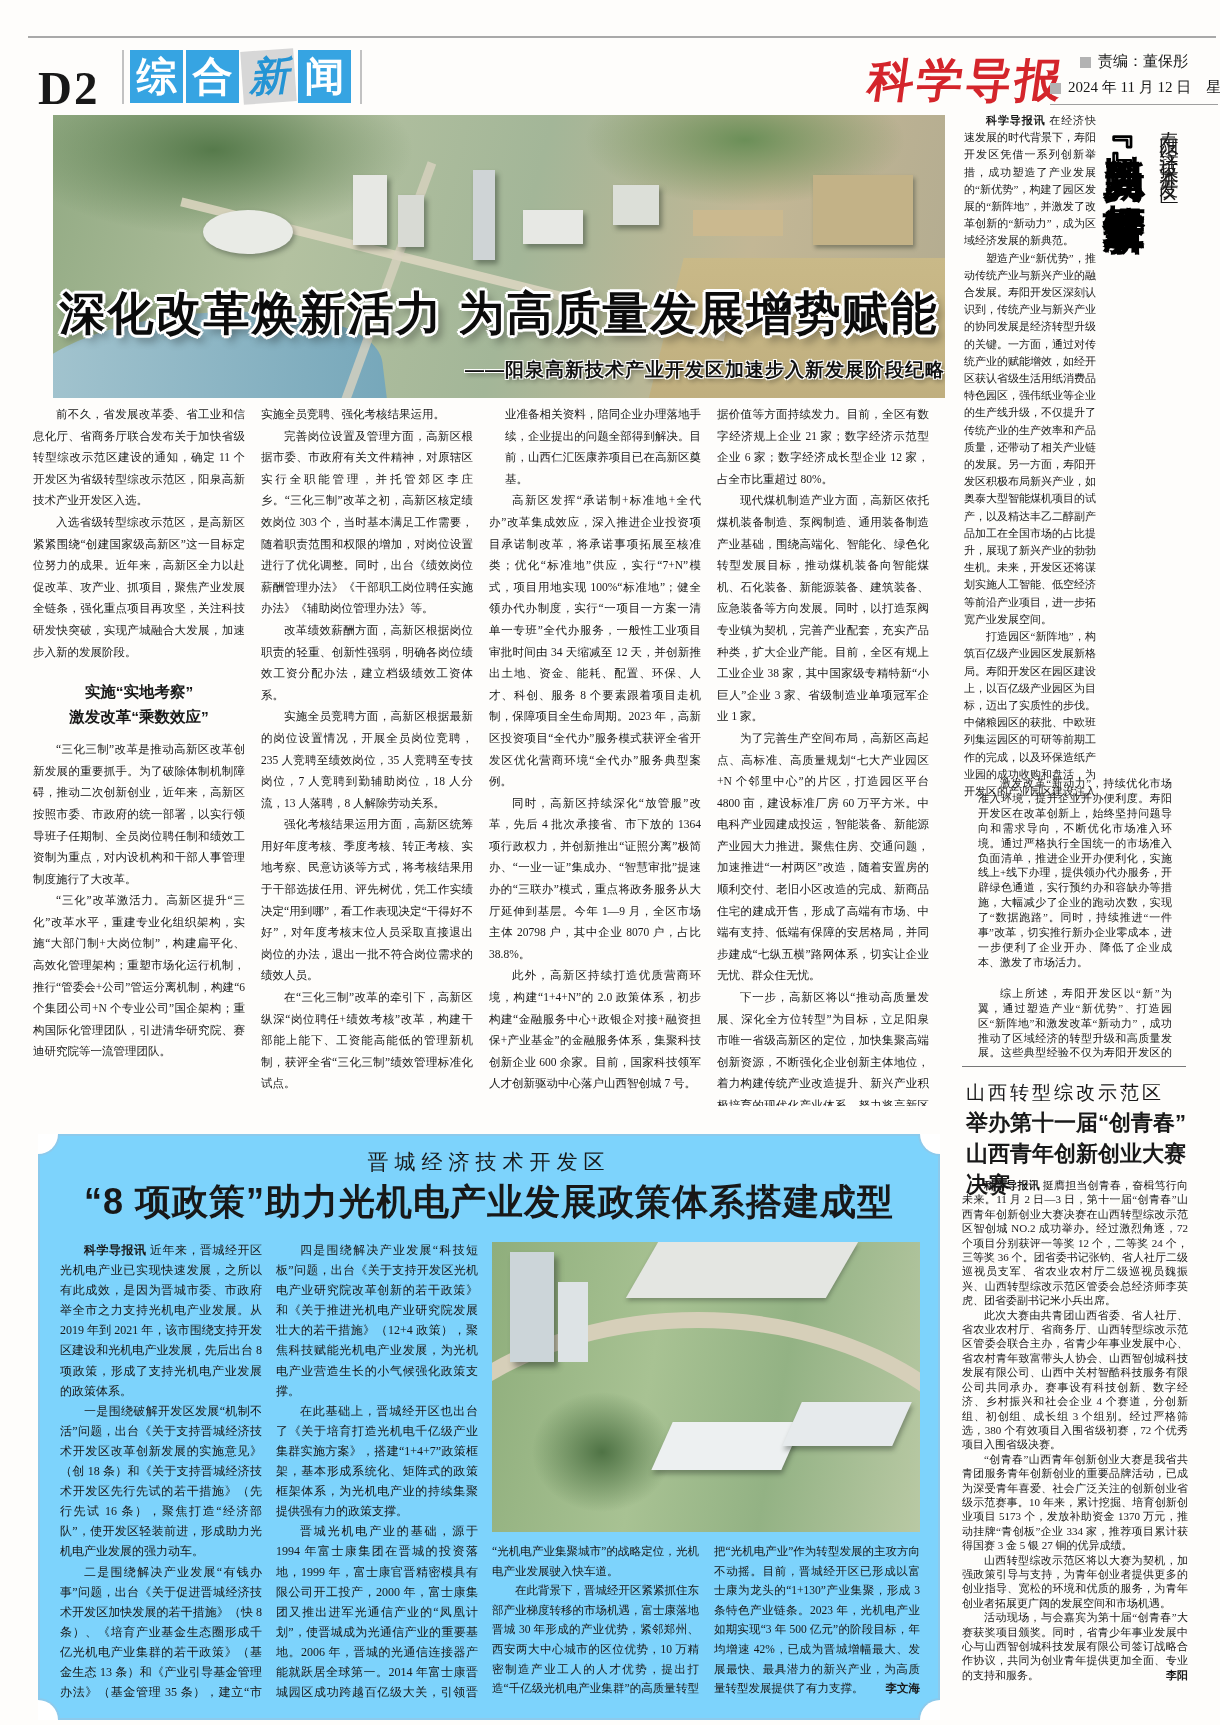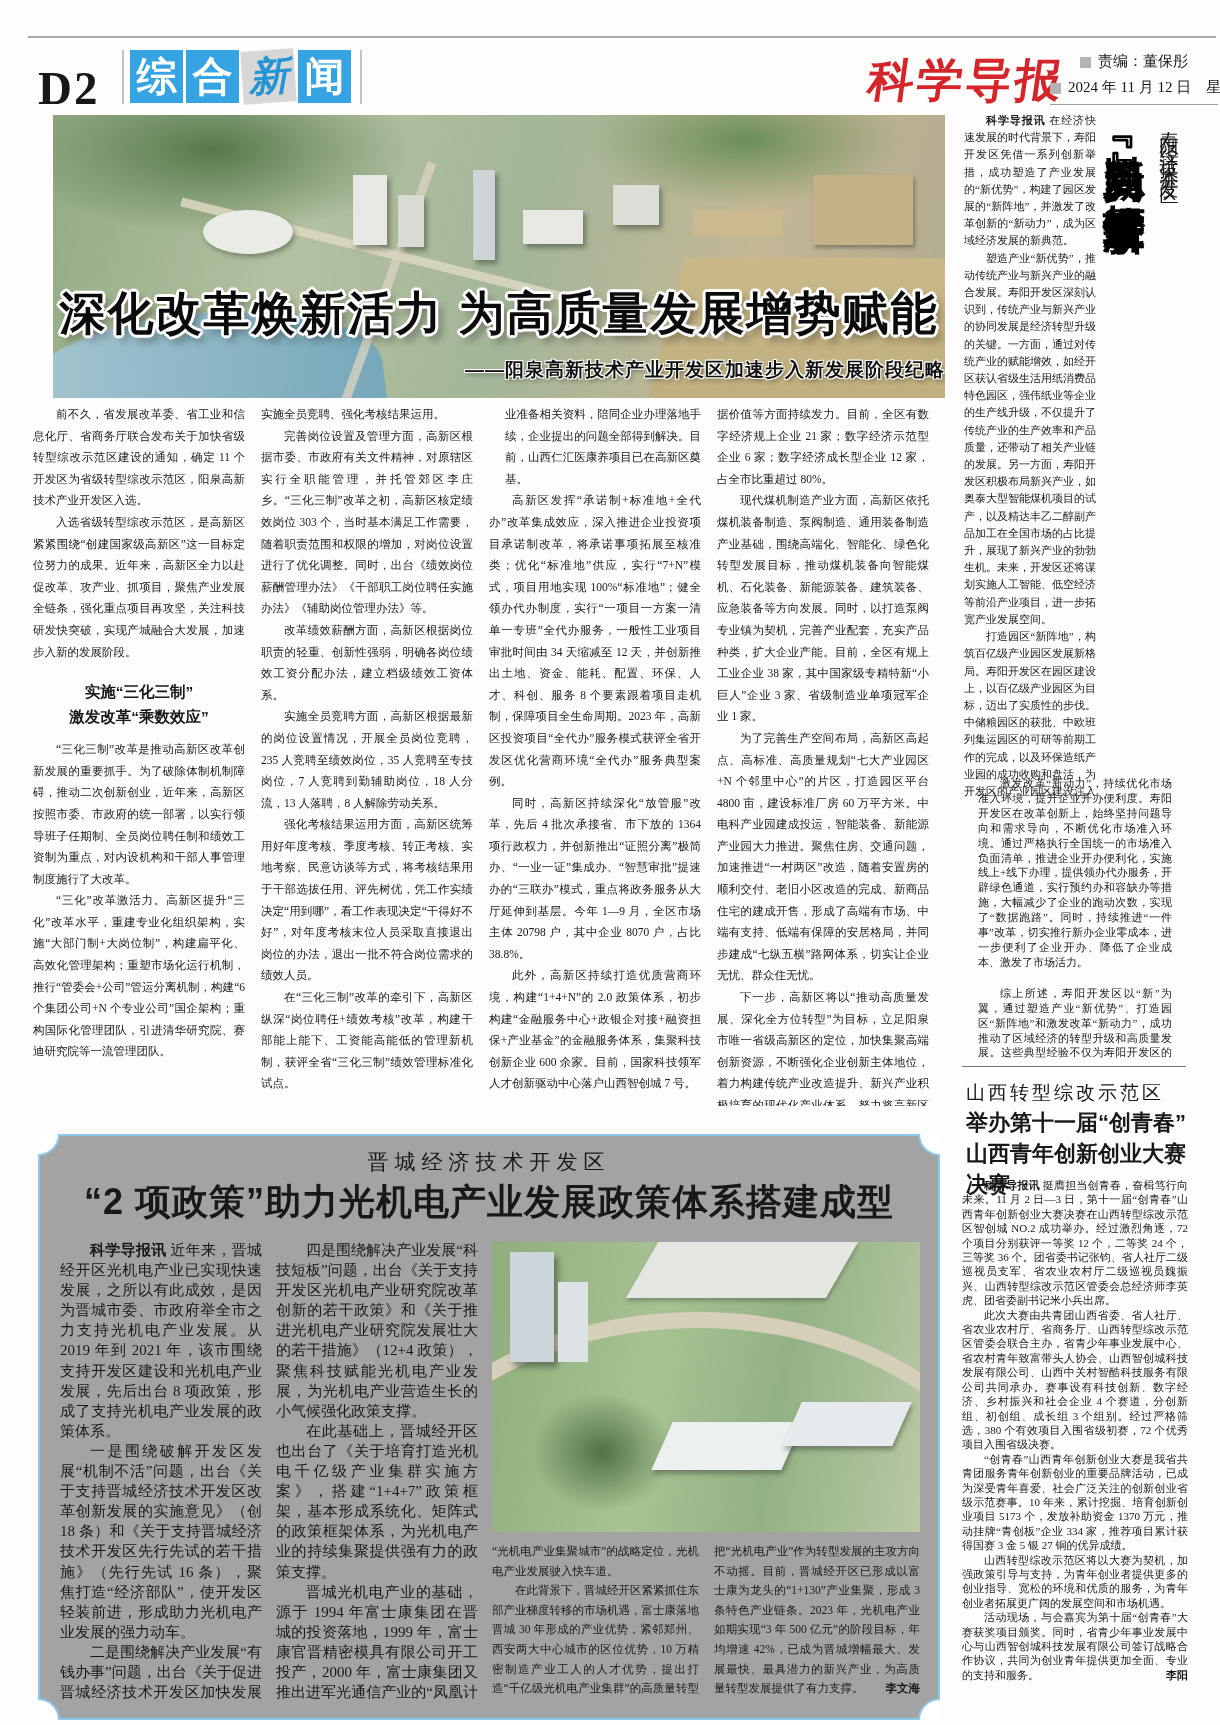--- a/index.html
+++ b/index.html
@@ -68,30 +68,30 @@
   .sy-wide p{margin:16px;text-indent:2em;}
   .sy-divider{left:962px;top:1066px;width:224px;height:1px;background:#777;}
   
   .cq-kicker{left:966px;top:1080px;font-size:19px;letter-spacing:3px;}
   .cq-headline{left:966px;top:1107px;width:224px;font-family:"Liberation Sans",sans-serif;
       font-weight:bold;font-size:22px;line-height:31px;}
   .cq-body{left:962px;top:1178px;width:226px;height:542px;overflow:hidden;text-align:justify;
       font-size:11px;line-height:14.4px;}
   .cq-body p{margin:0;text-indent:2em;}
   
-  .jc-box{left:38px;top:1134px;width:898px;height:582px;border:2px solid #8ccaec;border-radius:5px;background:#a3a3a3;}
+  .jc-box{left:38px;top:1134px;width:898px;height:582px;border:2px solid #8ccaec;border-radius:5px;background:#7dd3fc;}
   .jc-corner{position:absolute;width:20px;height:20px;background:#fff;}
   .jc-tl{top:-2px;left:-2px;border-right:2px solid #8ccaec;border-bottom:2px solid #8ccaec;border-bottom-right-radius:100%;}
   .jc-tr{top:-2px;right:-2px;border-left:2px solid #8ccaec;border-bottom:2px solid #8ccaec;border-bottom-left-radius:100%;}
   .jc-bl{bottom:-2px;left:-2px;border-right:2px solid #8ccaec;border-top:2px solid #8ccaec;border-top-right-radius:100%;}
   .jc-br{bottom:-2px;right:-2px;border-left:2px solid #8ccaec;border-top:2px solid #8ccaec;border-top-left-radius:100%;}
   .jc-kicker{left:0;top:12px;width:100%;text-align:center;font-size:21px;letter-spacing:6px;}
   .jc-headline{left:0;top:42px;width:100%;text-align:center;font-family:"Liberation Sans",sans-serif;
       font-weight:bold;font-size:36px;letter-spacing:1px;}
-  .jc-col{top:104px;height:460px;overflow:hidden;text-align:justify;font-size:15px;line-height:20.1px;}
+  .jc-col{top:104px;height:460px;overflow:hidden;text-align:justify;font-size:12px;line-height:20.1px;}
   .jc-col p{margin:0;text-indent:2em;}
   .jc-a{left:20px;width:202px;}
   .jc-b{left:236px;width:202px;}
   .jc-photo{left:452px;top:106px;width:428px;height:290px;overflow:hidden;
       background:linear-gradient(100deg,#8fae7c 0%,#a8c293 38%,#93b284 66%,#b9c9a4 100%);}
   .jp{position:absolute;}
   .jp-road{left:-120px;top:70px;width:620px;height:420px;border:16px solid #d6cfb9;border-radius:50%;}
   .jp-plaza{left:150px;top:0;width:200px;height:56px;background:#e4e6e2;transform:skewX(-30deg);box-shadow:2px 3px 4px rgba(40,50,40,.35);}
   .jp-w1{left:170px;top:180px;width:130px;height:48px;background:#edf0f1;transform:skewX(-24deg);box-shadow:3px 4px 5px rgba(40,50,40,.4);}
   .jp-w2{left:300px;top:160px;width:110px;height:44px;background:#e6eaec;transform:skewX(-24deg);box-shadow:3px 4px 5px rgba(40,50,40,.4);}
@@ -139,21 +139,21 @@
     <div class="pm pm-b7"></div>
     <div class="pm main-headline">深化改革焕新活力  为高质量发展增势赋能</div>
     <div class="pm main-dek">——阳泉高新技术产业开发区加速步入新发展阶段纪略</div>
   </div>
 
   <div class="abs main-body">
     <div class="mcol">
       <p><span>前不久，省发展改革委、省工业和信息化厅、省商务厅联合发布关于加快省级转型综改示范区建设的通知，确定 11 个开发区为省级转型综改示范区，阳泉高新技术产业开发区入选。</span></p>
       <p><span>入选省级转型综改示范区，是高新区紧紧围绕“创建国家级高新区”这一目标定位努力的成果。近年来，高新区全力以赴促改革、攻产业、抓项目，聚焦产业发展全链条，强化重点项目再攻坚，关注科技研发快突破，实现产城融合大发展，加速步入新的发展阶段。</span></p>
       <div class="subhead">
-        <div>实施“三化三制”</div>
+        <div>实施“实地考察”</div>
           <div>激发改革“乘数效应”</div>
       </div>
       <p><span>“三化三制”改革是推动高新区改革创新发展的重要抓手。为了破除体制机制障碍，推动二次创新创业，近年来，高新区按照市委、市政府的统一部署，以实行领导班子任期制、全员岗位聘任制和绩效工资制为重点，对内设机构和干部人事管理制度施行了大改革。</span></p>
       <p><span>“三化”改革激活力。高新区提升“三化”改革水平，重建专业化组织架构，实施“大部门制+大岗位制”，构建扁平化、高效化管理架构；重塑市场化运行机制，推行“管委会+公司”管运分离机制，构建“6 个集团公司+N 个专业公司”国企架构；重构国际化管理团队，引进清华研究院、赛迪研究院等一流管理团队。</span></p>
 
     </div>
     <div class="mcol">
       <p style="text-indent:0;"><span>实施全员竞聘、强化考核结果运用。</span></p>
       <p><span>完善岗位设置及管理方面，高新区根据市委、市政府有关文件精神，对原辖区实行全职能管理，并托管郊区李庄乡。“三化三制”改革之初，高新区核定绩效岗位 303 个，当时基本满足工作需要，随着职责范围和权限的增加，对岗位设置进行了优化调整。同时，出台《绩效岗位薪酬管理办法》《干部职工岗位聘任实施办法》《辅助岗位管理办法》等。</span></p>
       <p><span>改革绩效薪酬方面，高新区根据岗位职责的轻重、创新性强弱，明确各岗位绩效工资分配办法，建立档级绩效工资体系。</span></p>
@@ -202,21 +202,21 @@
     <p><span>山西转型综改示范区将以大赛为契机，加强政策引导与支持，为青年创业者提供更多的创业指导、宽松的环境和优质的服务，为青年创业者拓展更广阔的发展空间和市场机遇。</span></p>
     <p><span>活动现场，与会嘉宾为第十届“创青春”大赛获奖项目颁奖。同时，省青少年事业发展中心与山西智创城科技发展有限公司签订战略合作协议，共同为创业青年提供更加全面、专业的支持和服务。</span><span class="ib">李阳</span></p>
   </div>
 
   <div class="abs jc-box">
     <div class="jc-corner jc-tl"></div>
     <div class="jc-corner jc-tr"></div>
     <div class="jc-corner jc-bl"></div>
     <div class="jc-corner jc-br"></div>
     <div class="abs jc-kicker">晋城经济技术开发区</div>
-    <div class="abs jc-headline">“2 项政策”助力光机电产业发展政策体系搭建成型</div>
+    <div class="abs jc-headline">“8 项政策”助力光机电产业发展政策体系搭建成型</div>
 
     <div class="abs jc-col jc-a">
       <p><b class="lede">科学导报讯</b><span>  近年来，晋城经开区光机电产业已实现快速发展，之所以有此成效，是因为晋城市委、市政府举全市之力支持光机电产业发展。从 2019 年到 2021 年，该市围绕支持开发区建设和光机电产业发展，先后出台 8 项政策，形成了支持光机电产业发展的政策体系。</span></p>
       <p><span>一是围绕破解开发区发展“机制不活”问题，出台《关于支持晋城经济技术开发区改革创新发展的实施意见》（创 18 条）和《关于支持晋城经济技术开发区先行先试的若干措施》（先行先试 16 条），聚焦打造“经济部队”，使开发区轻装前进，形成助力光机电产业发展的强力动车。</span></p>
       <p><span>二是围绕解决产业发展“有钱办事”问题，出台《关于促进晋城经济技术开发区加快发展的若干措施》（快 8 条）、《培育产业基金生态圈形成千亿光机电产业集群的若干政策》（基金生态 13 条）和《产业引导基金管理办法》（基金管理 35 条），建立“市场化运作资本募集机制”，发挥政府引导基金作用，形成对光机电产业的精准支持，让开发区真正成为“打粮食的地方”。</span></p>
 
     </div>
     <div class="abs jc-col jc-b">
       <p><span>四是围绕解决产业发展“科技短板”问题，出台《关于支持开发区光机电产业研究院改革创新的若干政策》和《关于推进光机电产业研究院发展壮大的若干措施》（12+4 政策），聚焦科技赋能光机电产业发展，为光机电产业营造生长的小气候强化政策支撑。</span></p>
       <p><span>在此基础上，晋城经开区也出台了《关于培育打造光机电千亿级产业集群实施方案》，搭建“1+4+7”政策框架，基本形成系统化、矩阵式的政策框架体系，为光机电产业的持续集聚提供强有力的政策支撑。</span></p>

